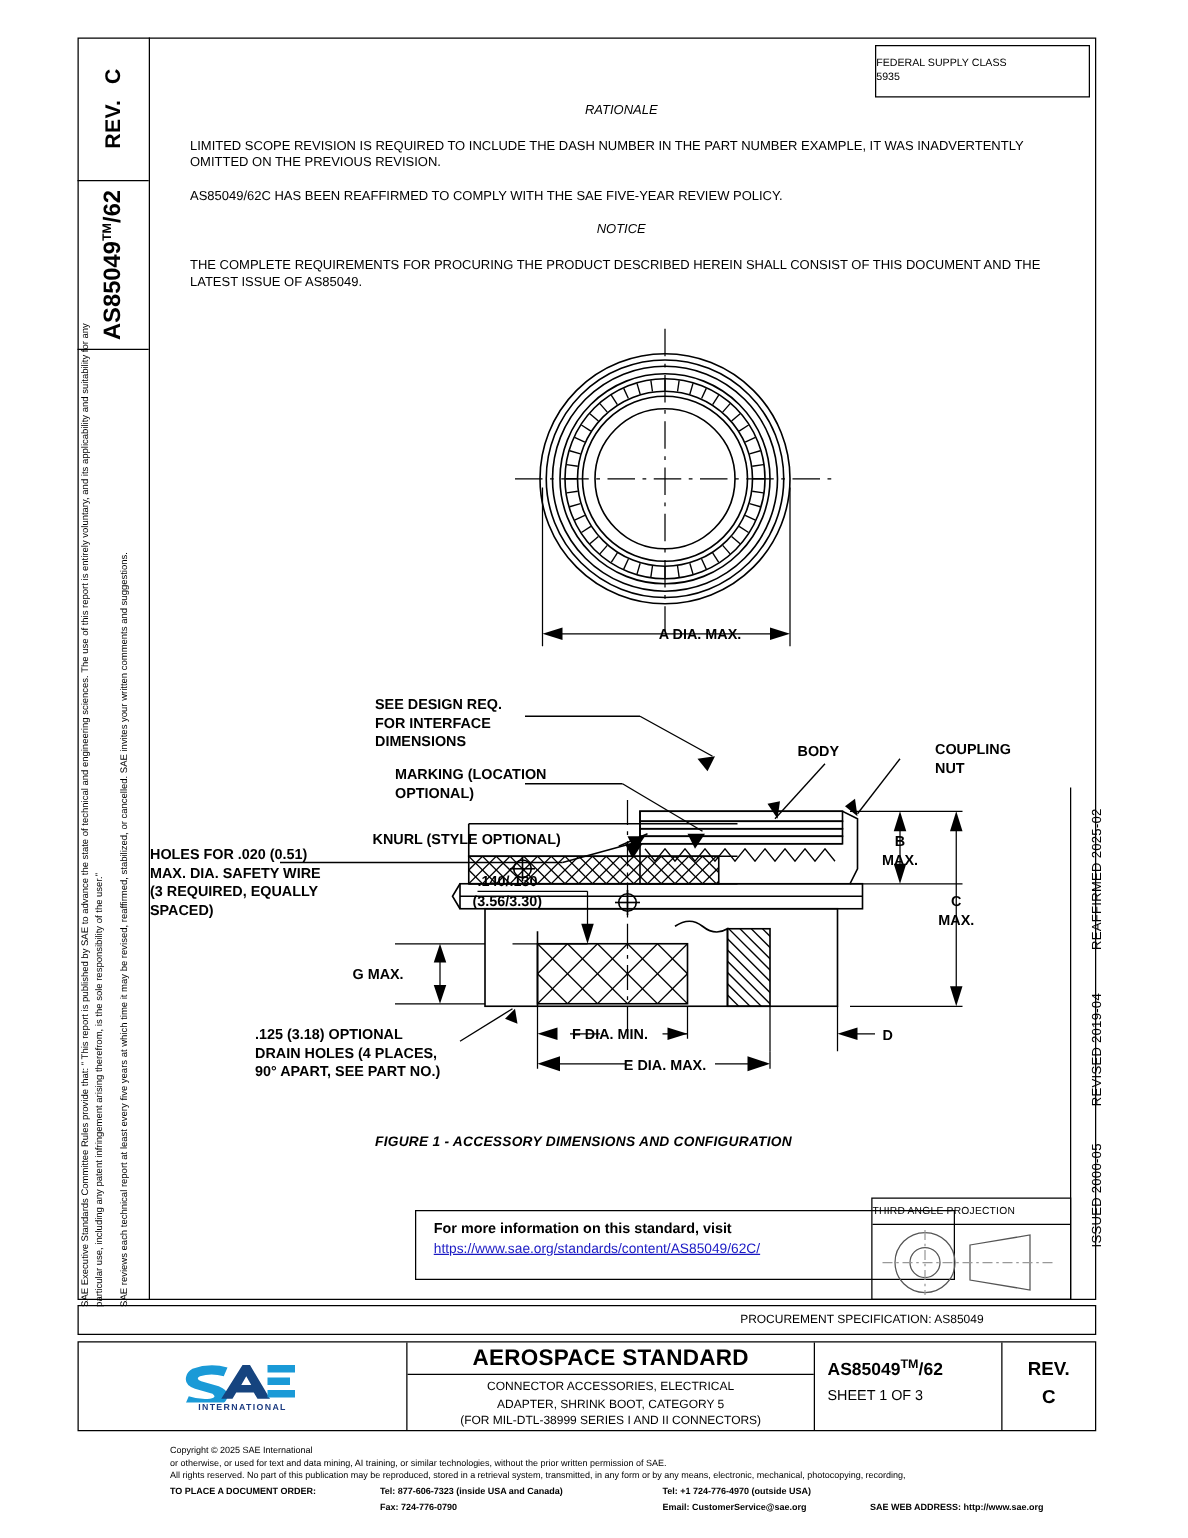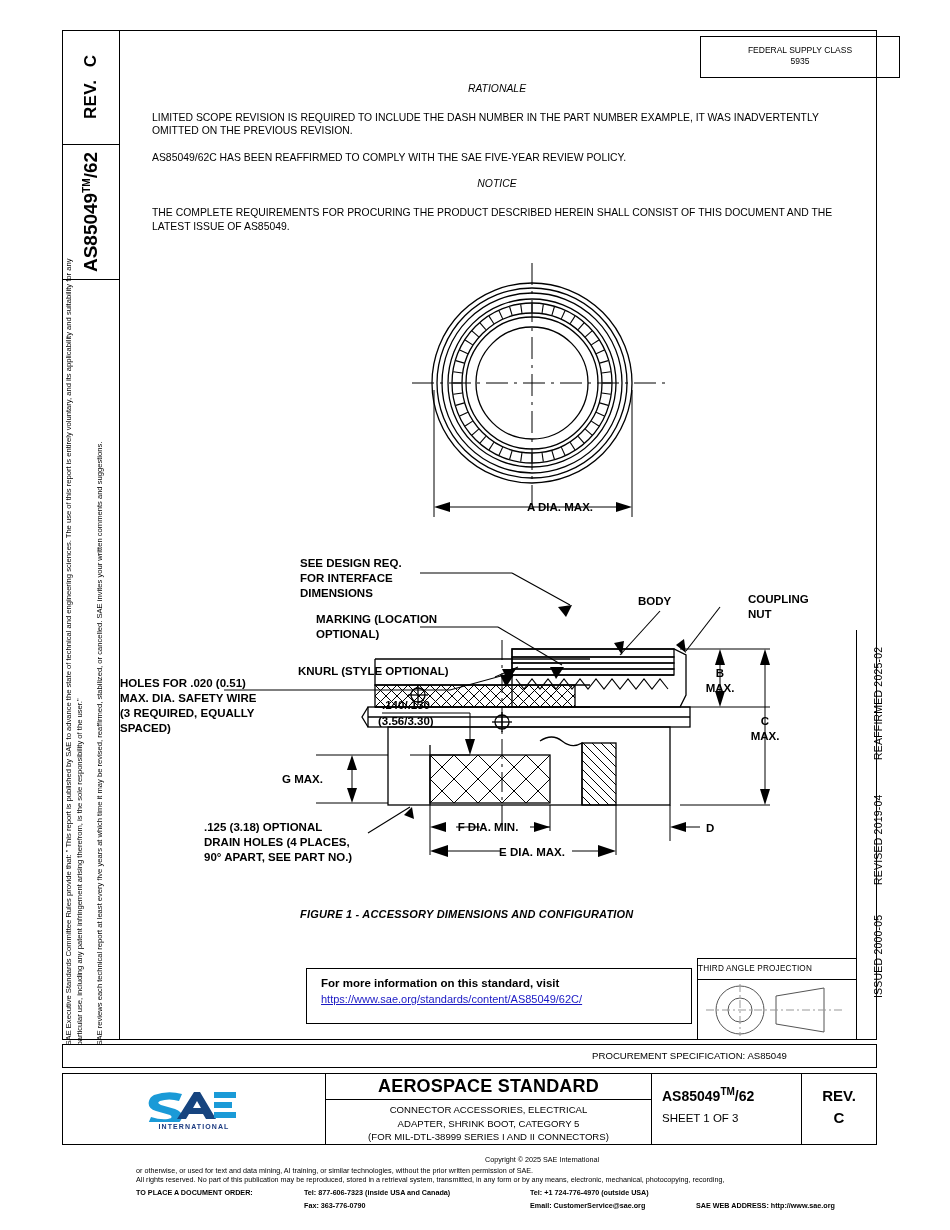--- a/index.html
+++ b/index.html
@@ -74,24 +74,24 @@
     transform-origin: left top;
     transform: rotate(-90deg);
     white-space:nowrap;
     font-size:10.5px;
     letter-spacing:.2px;
   }
 
   
   .fsc-box {
     position:absolute; left:700px; top:36px;
-    width:200px; height:42px;
+    width:172px; height:42px;
     border:1.2px solid #000;
     box-sizing:border-box;
-    text-align:center;
+    text-align:left;
     font-size:8.5px;
     line-height:11px;
     padding-top:8px;
   }
 
   
   .rationale {
     position:absolute; left:152px; top:82px;
     width:690px;
     font-size:10.4px;
@@ -107,22 +107,22 @@
   svg { display:block; }
 
   .figcap {
     position:absolute; left:300px; top:908px;
     font-size:11px; font-weight:bold; font-style:italic;
     letter-spacing:.2px;
   }
 
   
   .info-box {
-    position:absolute; left:306px; top:968px;
-    width:386px; height:56px;
+    position:absolute; left:332px; top:968px;
+    width:432px; height:56px;
     border:1.6px solid #000;
     box-sizing:border-box;
     padding:8px 0 16px 14px;
   }
   .info-line1 { font-size:11.5px; font-weight:bold; }
   .info-link {
     font-size:11px; color:#1a19c4; text-decoration:underline;
     display:inline-block; margin-top:3px;
   }
 
@@ -194,21 +194,21 @@
 
   
   .sae-logo { width:92px; text-align:center; }
   .sae-intl { font-size:7px; font-weight:bold; color:#1b3a80; letter-spacing:1.1px; margin-top:1px;}
 
   
   .footer {
     position:absolute; left:136px; top:1155px; width:812px;
     font-size:7.2px; line-height:9.6px;
   }
-  .footer .cr { margin-bottom:1px;text-align:center; }
+  .footer .cr { margin-bottom:1px; }
   .footer .ar { }
   .ord { margin-top:3px; position:relative; height:11px; }
   .ord b { font-weight:bold; }
   .ord-row2 { position:relative; height:11px; margin-top:2px; }
   .c1 { position:absolute; left:0; }
   .c2 { position:absolute; left:168px; }
   .c3 { position:absolute; left:394px; }
   .c4 { position:absolute; left:560px; }
 </style>
 </head>
@@ -646,19 +646,19 @@
   <div class="footer">
     <div class="cr">Copyright © 2025 SAE International</div>
     <div class="ar">or otherwise, or used for text and data mining, AI training, or similar technologies, without the prior written permission of SAE.</div>
     <div class="ar">All rights reserved. No part of this publication may be reproduced, stored in a retrieval system, transmitted, in any form or by any means, electronic, mechanical, photocopying, recording,</div>
     <div class="ord">
       <b class="c1">TO PLACE A DOCUMENT ORDER:</b>
       <b class="c2">Tel: 877-606-7323 (inside USA and Canada)</b>
       <b class="c3">Tel: +1 724-776-4970 (outside USA)</b>
     </div>
     <div class="ord-row2">
-      <b class="c2">Fax: 363-776-0790</b>
+      <b class="c2">Fax: 724-776-0790</b>
       <b class="c3">Email: CustomerService@sae.org</b>
       <b class="c4">SAE WEB ADDRESS: http://www.sae.org</b>
     </div>
   </div>
 
 </div>
 
 </body></html>

